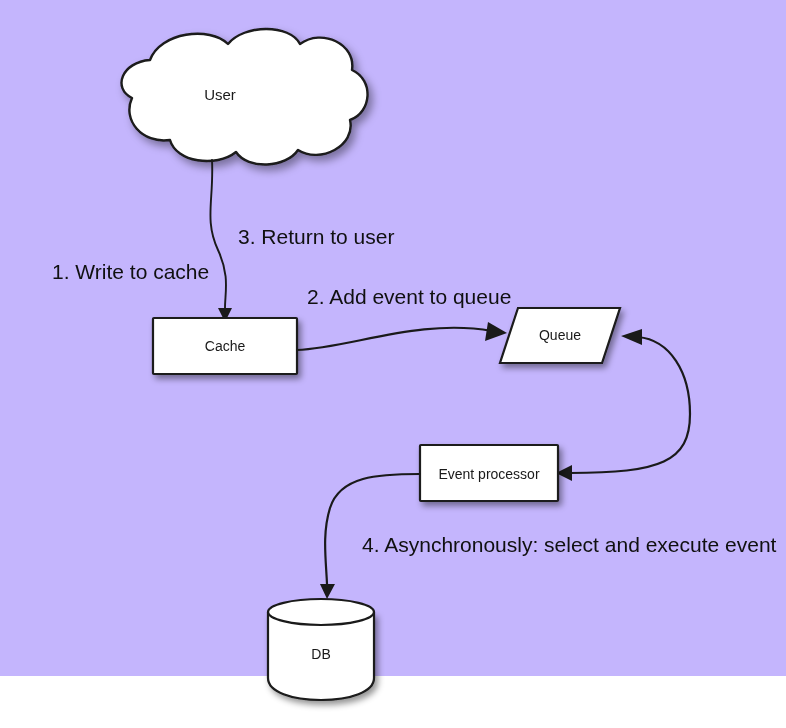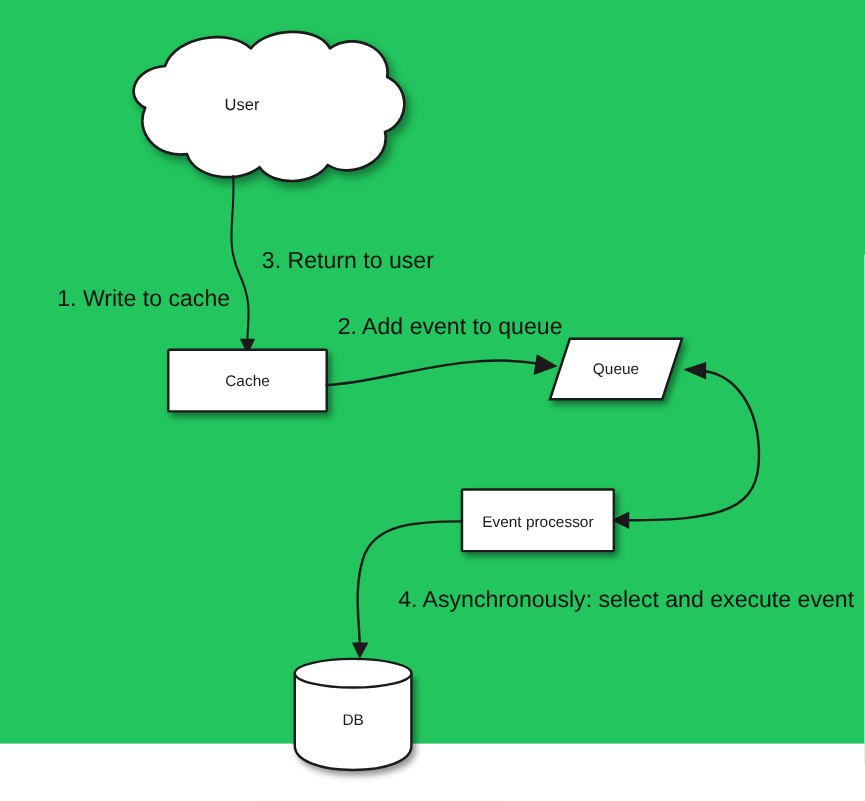--- a/index.html
+++ b/index.html
@@ -11,21 +11,21 @@
     width: 786px;
     height: 728px;
     font-family: "Liberation Sans", sans-serif;
     overflow: hidden;
     position: relative;
   }
   #diagram-root {
     position: relative;
     width: 786px;
     height: 676px;
-    background: #22c55e;
+    background: #c4b5fd;
   }
   svg.canvas {
     position: absolute;
     top: 0;
     left: 0;
     width: 786px;
     height: 728px;
   }
   .node-label {
     font-family: "Liberation Sans", sans-serif;

